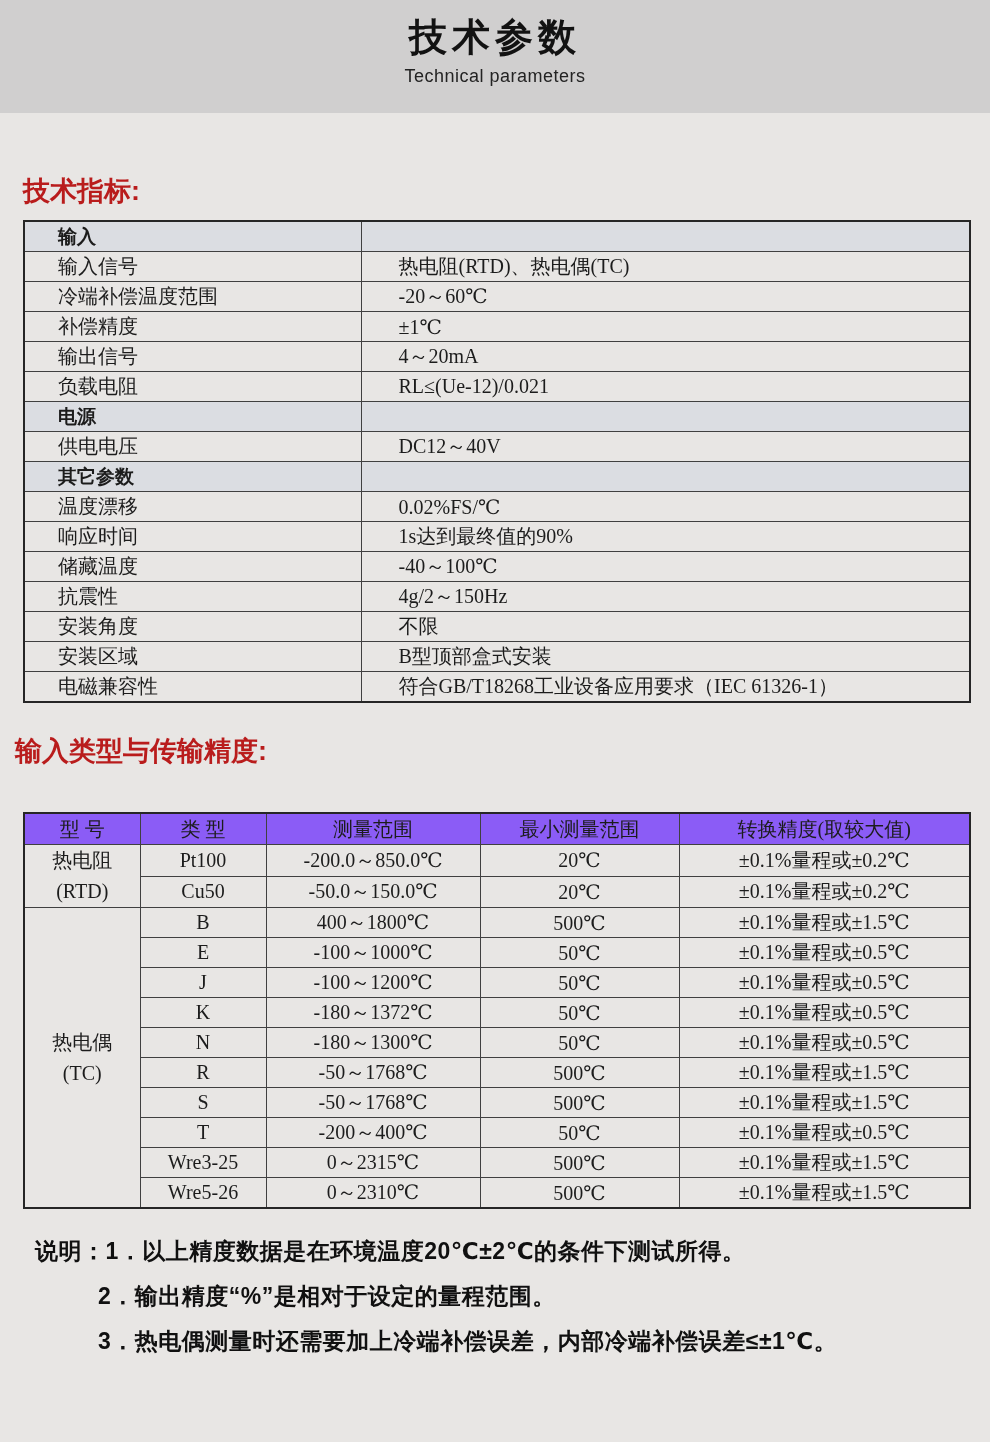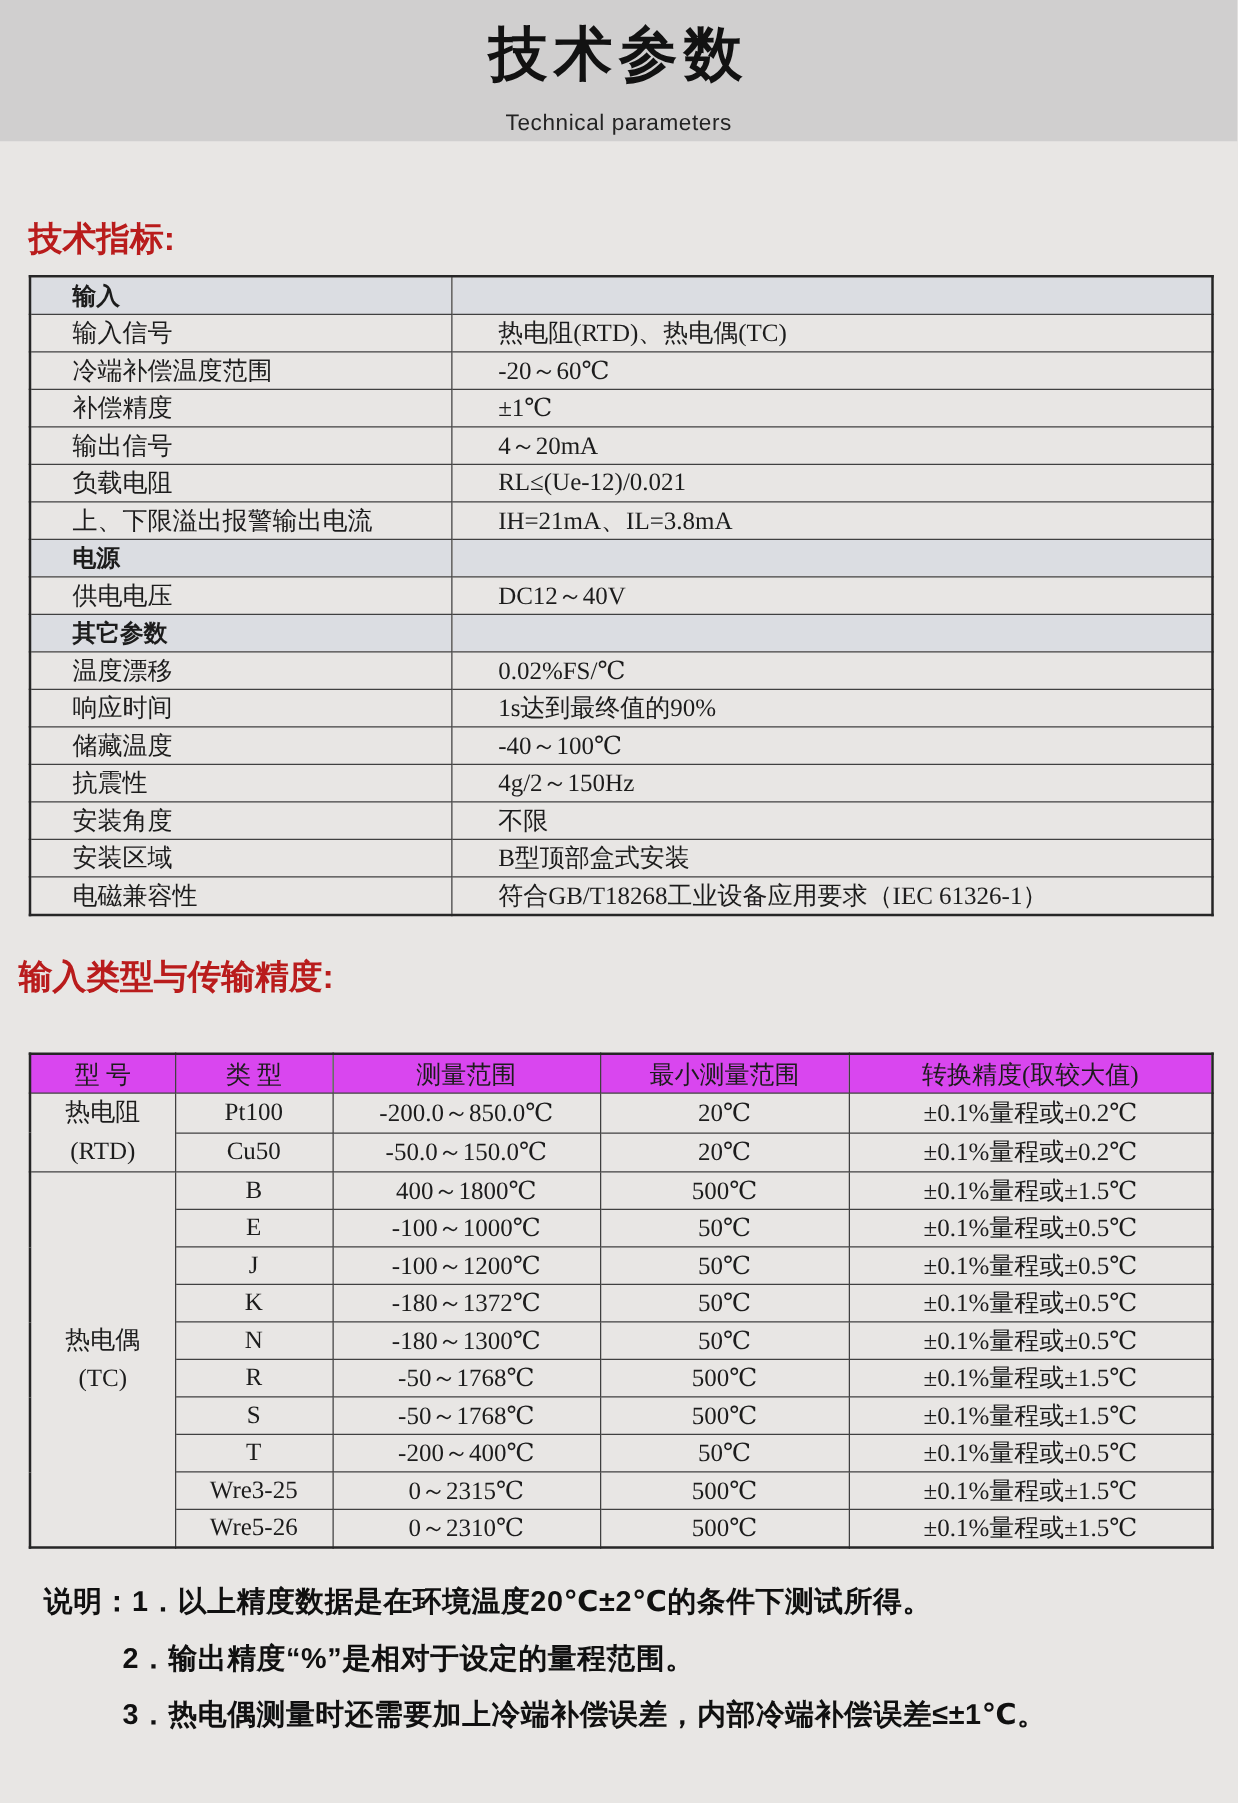--- a/index.html
+++ b/index.html
@@ -7,25 +7,25 @@
     width:990px;min-height:1442px;
     background:#e8e6e4;
     font-family:"Liberation Serif","DejaVu Serif",serif;
     color:#1c1c1c;
   }
   
   .banner{height:113px;background:#d0cfcf;text-align:center;overflow:hidden;}
   .banner .title{
     margin-top:12px;
     font-family:"Liberation Sans","DejaVu Sans",sans-serif;
-    font-weight:700;font-size:47px;letter-spacing:5px;color:#121212;
+    font-weight:700;font-size:38px;letter-spacing:5px;color:#121212;
   }
   .banner .subtitle{
     font-family:"Liberation Sans","DejaVu Sans",sans-serif;
-    font-size:18px;color:#232323;margin-top:13px;letter-spacing:.5px;
+    font-size:18px;color:#232323;margin-top:3px;letter-spacing:.5px;
   }
   
   .content{padding-left:23px;}
   .sec-heading{
     font-family:"Liberation Sans","DejaVu Sans",sans-serif;
     font-weight:700;font-size:27px;color:#b91c1c;line-height:33px;
   }
   #heading-1{margin:62px 0 12px 0;}
   #heading-2{margin:32px 0 11px -8px;}
   
@@ -33,21 +33,21 @@
   #spec-table,#type-table{border:2px solid #262626;width:946px;}
   #spec-table td{border:1px solid #404040;font-size:20px;height:27px;overflow:hidden;white-space:nowrap;}
   #spec-table td.lbl{padding-left:33px;}
   #spec-table td.val{padding-left:37px;}
   #spec-table tr.section-row td{background:#dbdde2;font-weight:700;font-size:19px;}
   #type-table{margin-top:44px;}
   #type-table th,#type-table td{
     border:1px solid #404040;font-size:20px;text-align:center;
     font-weight:normal;height:29px;padding:0;overflow:hidden;white-space:nowrap;
   }
-  #type-table thead th{background:#d946ef;height:30px;}
+  #type-table thead th{background:#8b5cf6;height:30px;}
   #type-table td.model div{line-height:31px;}
   
   .notes{margin-top:27px;padding-left:12px;
     font-family:"Liberation Sans","DejaVu Sans",sans-serif;
     font-weight:700;font-size:23px;color:#101010;}
   .note-line{line-height:31px;margin-bottom:14px;letter-spacing:.5px;}
   .note-indent{margin-left:63px;}
 </style>
 </head>
 <body>
@@ -83,24 +83,20 @@
           <td class="lbl">补偿精度</td>
           <td class="val">±1℃</td>
         </tr>
         <tr>
           <td class="lbl">输出信号</td>
           <td class="val">4～20mA</td>
         </tr>
         <tr>
           <td class="lbl">负载电阻</td>
           <td class="val">RL≤(Ue-12)/0.021</td>
-        </tr>
-        <tr>
-          <td class="lbl">上、下限溢出报警输出电流</td>
-          <td class="val">IH=21mA、IL=3.8mA</td>
         </tr>
         <tr class="section-row">
           <td class="lbl">电源</td>
           <td class="val"></td>
         </tr>
         <tr>
           <td class="lbl">供电电压</td>
           <td class="val">DC12～40V</td>
         </tr>
         <tr class="section-row">

